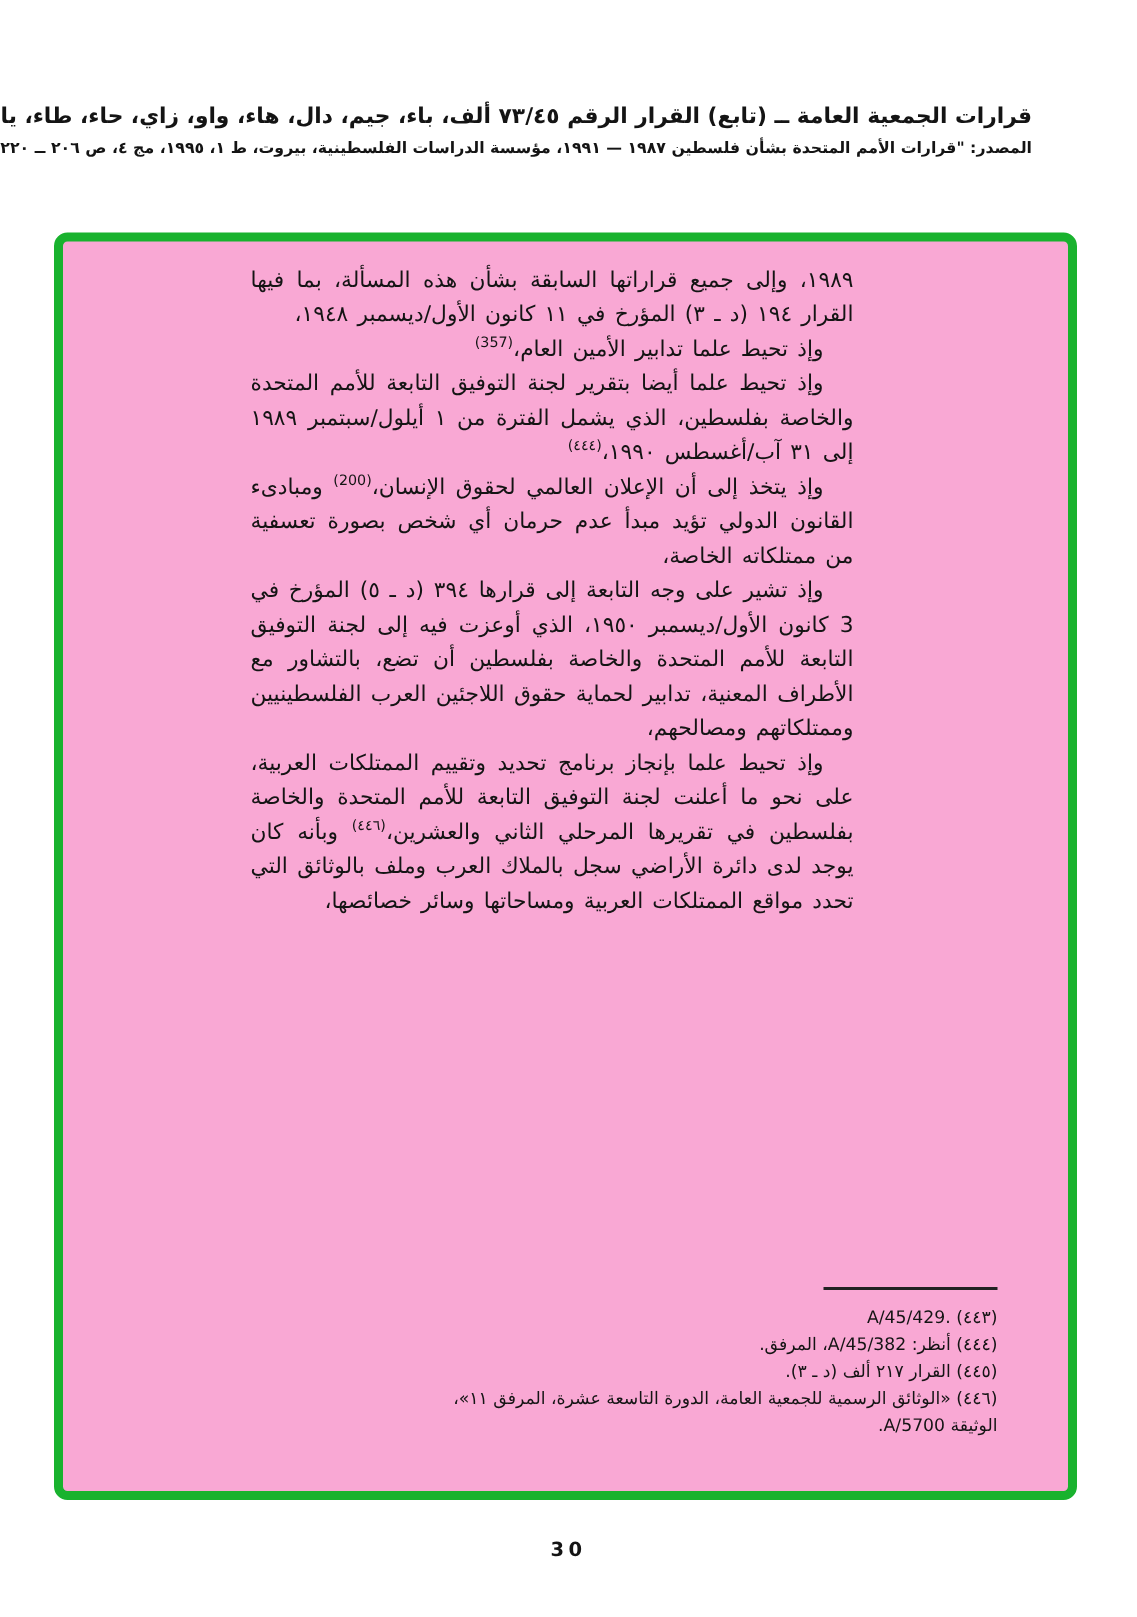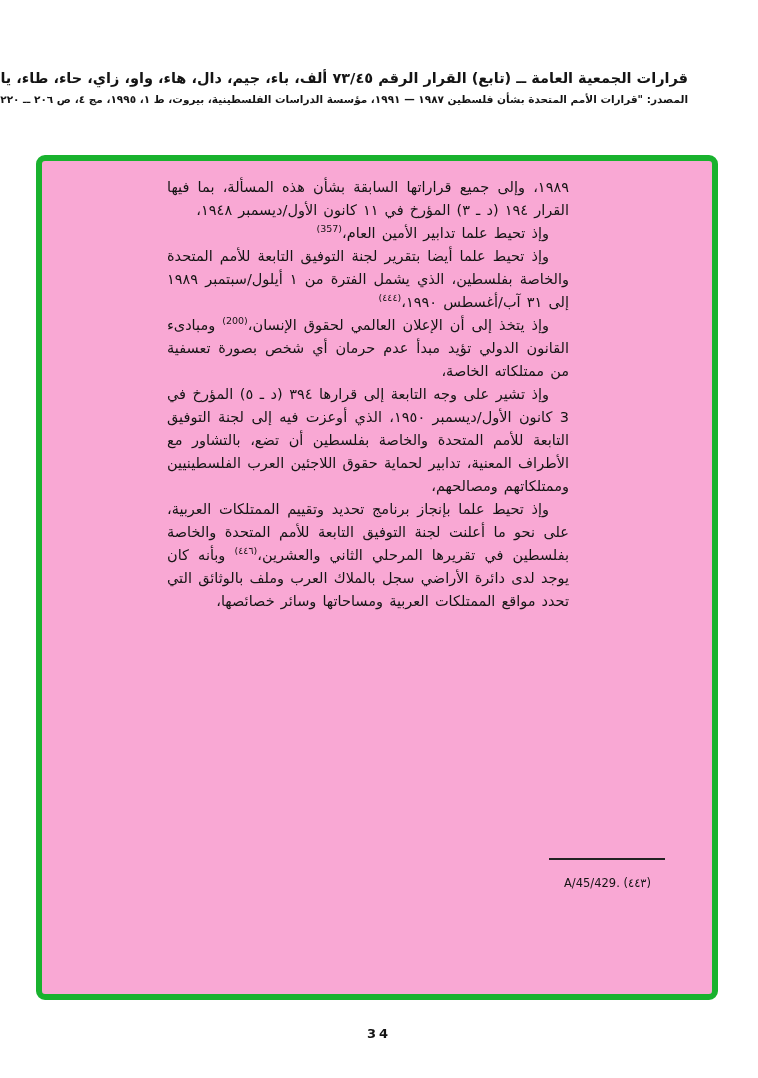--- a/index.html
+++ b/index.html
@@ -84,21 +84,21 @@
     font-size: 11.5px;
     line-height: 18px;
   }
   .fn-rule {
     width: 116px;
     height: 2px;
     background: #222222;
     margin-bottom: 9px;
   }
   .footnotes p.footnote {
-    margin: 14px;
+    margin: 0;
   }
   
   .page-number {
     position: absolute;
     top: 1026px;
     left: 0;
     width: 758px;
     text-align: center;
     font-size: 13px;
     font-weight: 700;
@@ -123,20 +123,23 @@
         <p class="para indent"><strong>وإذ تحيط علما أيضا </strong><span>بتقرير لجنة التوفيق التابعة للأمم المتحدة والخاصة بفلسطين، الذي يشمل الفترة من ١ أيلول/سبتمبر ١٩٨٩ إلى ٣١ آب/أغسطس ١٩٩٠،</span><sup>(٤٤٤)</sup></p>
         <p class="para indent"><strong>وإذ يتخذ إلى </strong><span>أن الإعلان العالمي لحقوق الإنسان،</span><sup>(200)</sup><span> ومبادىء القانون الدولي تؤيد مبدأ عدم حرمان أي شخص بصورة تعسفية من ممتلكاته الخاصة،</span></p>
         <p class="para indent"><strong>وإذ تشير على وجه التابعة </strong><span>إلى قرارها ٣٩٤ (د ـ ٥) المؤرخ في 3 كانون الأول/ديسمبر ١٩٥٠، الذي أوعزت فيه إلى لجنة التوفيق التابعة للأمم المتحدة والخاصة بفلسطين أن تضع، بالتشاور مع الأطراف المعنية، تدابير لحماية حقوق اللاجئين العرب الفلسطينيين وممتلكاتهم ومصالحهم،</span></p>
         <p class="para indent"><strong>وإذ تحيط علما </strong><span>بإنجاز برنامج تحديد وتقييم الممتلكات العربية، على نحو ما أعلنت لجنة التوفيق التابعة للأمم المتحدة والخاصة بفلسطين في تقريرها المرحلي الثاني والعشرين،</span><sup>(٤٤٦)</sup><span> وبأنه كان يوجد لدى دائرة الأراضي سجل بالملاك العرب وملف بالوثائق التي تحدد مواقع الممتلكات العربية ومساحاتها وسائر خصائصها،</span></p>
       </div>
 
     <div class="footnotes">
       <div class="fn-rule"></div>
       <div id="footnote-list">
           <p class="footnote">(٤٤٣) A/45/429.‎</p>
+          <p class="footnote">(٤٤٤) أنظر: A/45/382، المرفق.</p>
+          <p class="footnote">(٤٤٥) القرار ٢١٧ ألف (د ـ ٣).</p>
+          <p class="footnote">(٤٤٦) «الوثائق الرسمية للجمعية العامة، الدورة التاسعة عشرة، المرفق ١١»، الوثيقة A/5700.</p>
         </div>
     </div>
 
   </div>
 
-  <div class="page-number">34</div>
+  <div class="page-number">30</div>
 
 </div>
 
 </body></html>

